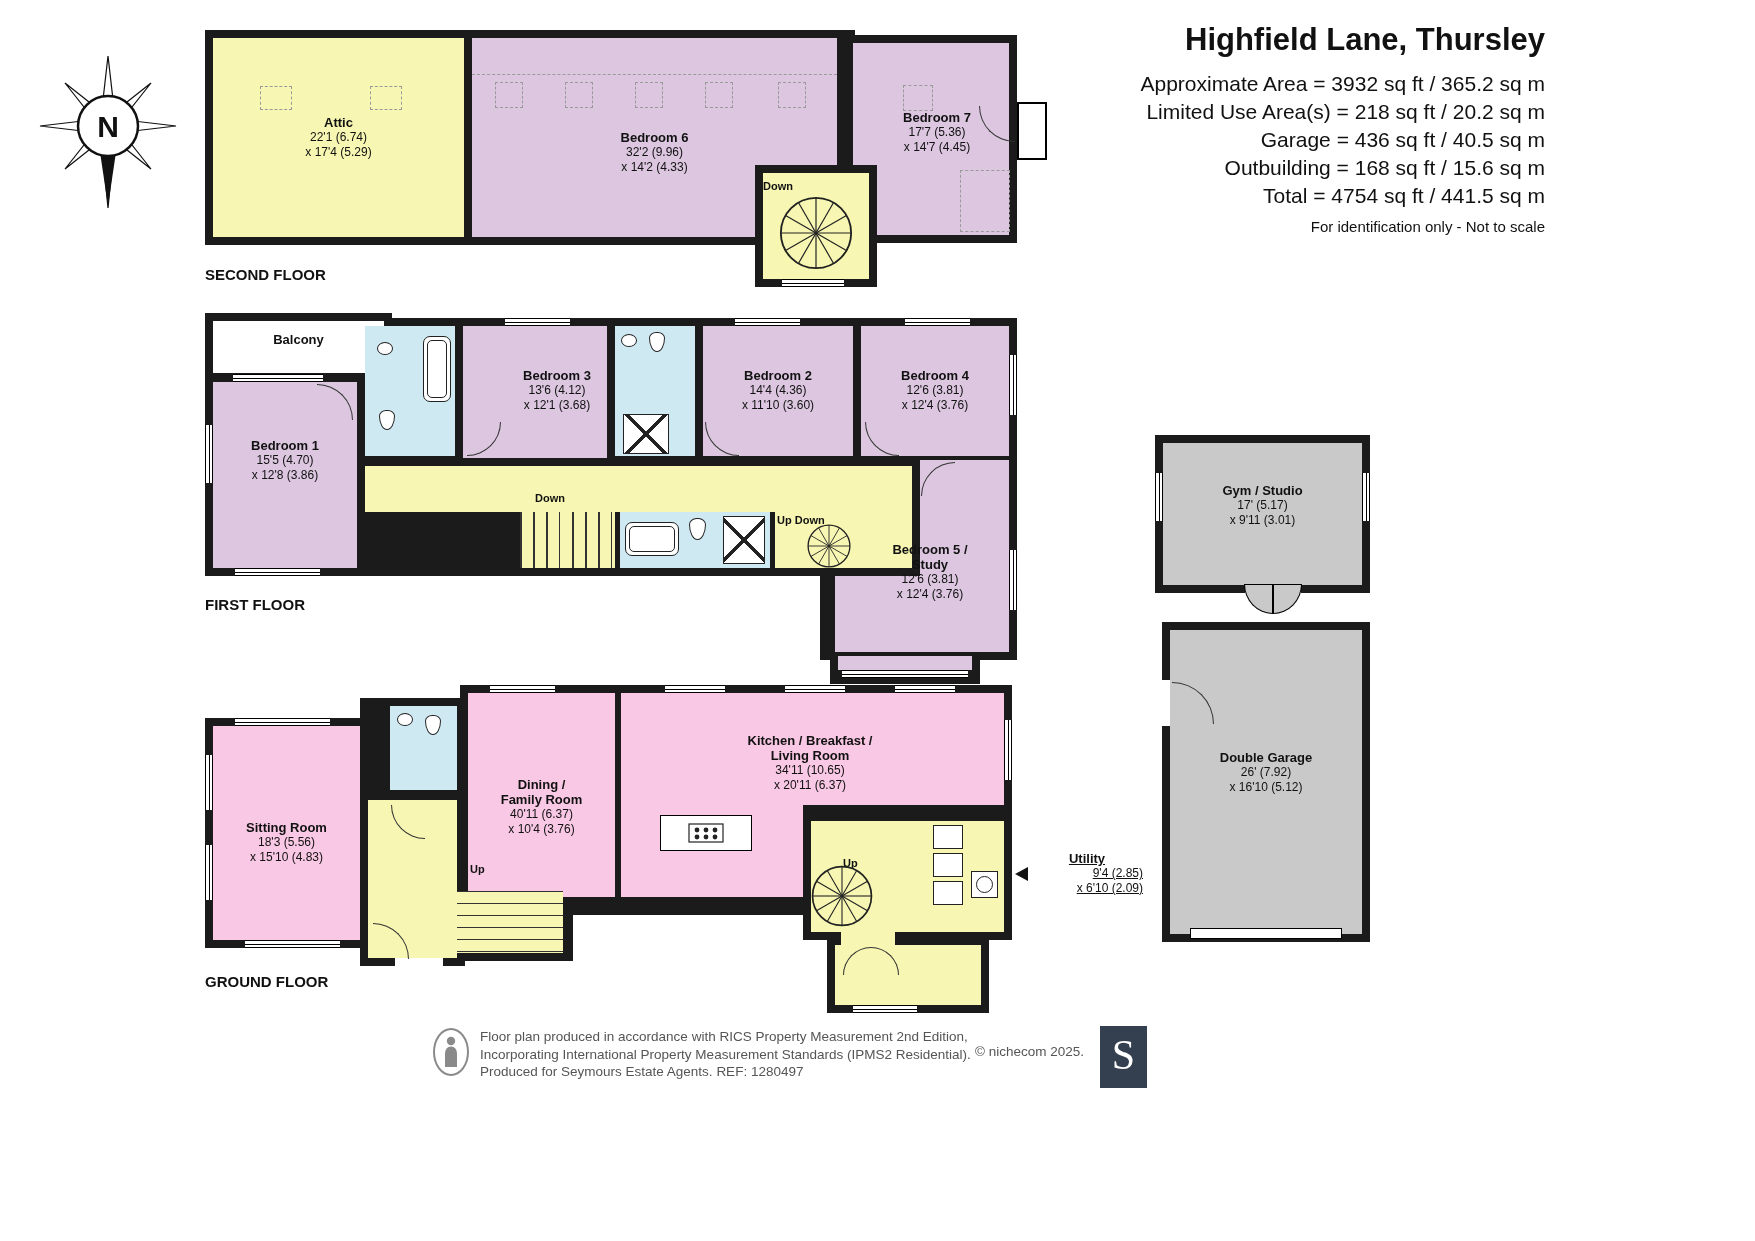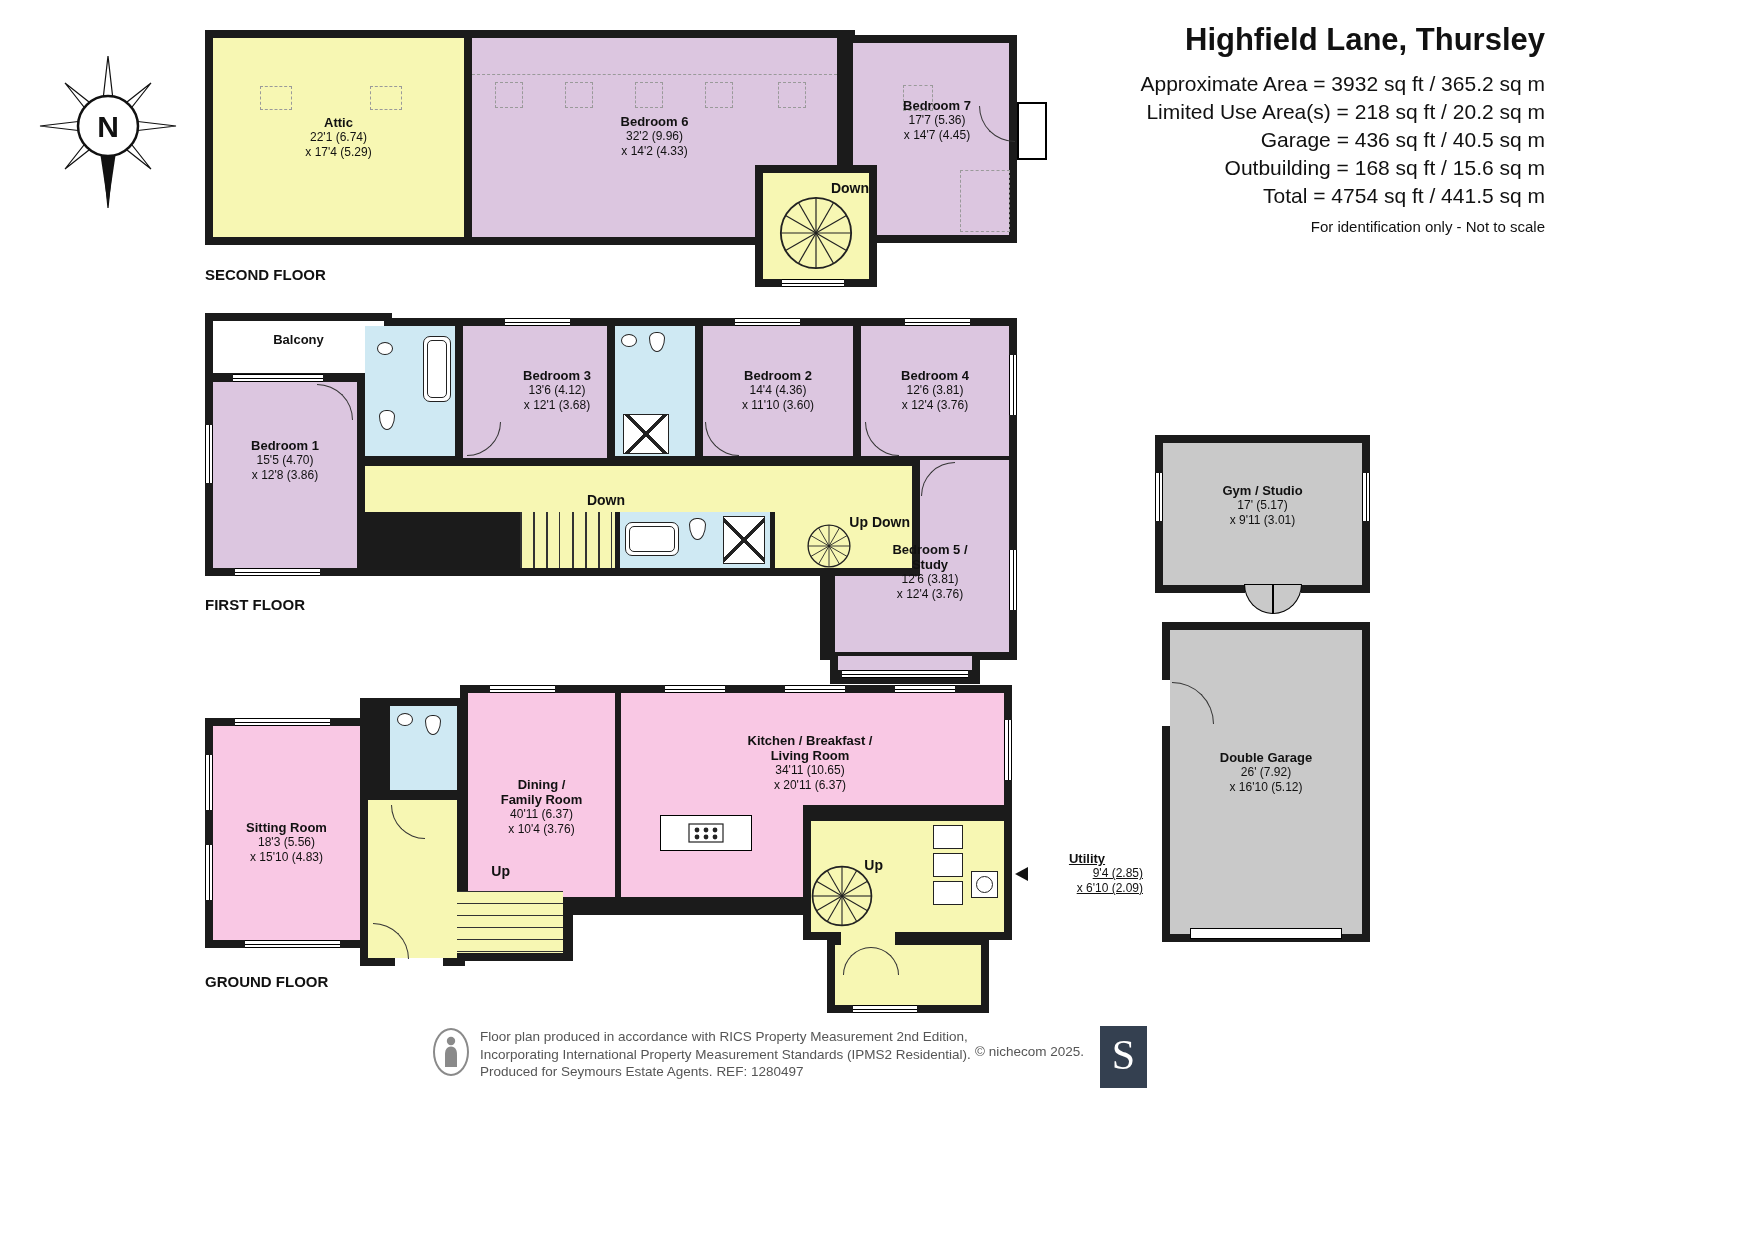--- a/index.html
+++ b/index.html
@@ -13,21 +13,21 @@
   .purple { background:#dcc6e0; }
   .pink   { background:#f9c8e4; }
   .blue   { background:#cfe9f3; }
   .grayrm { background:#c9c9c9; }
   .whitem { background:#ffffff; }
 
   .room-label { position:absolute; text-align:center; color:#111; }
   .room-label .rn { font-weight:bold; font-size:13px; line-height:15px; }
   .room-label .rd { font-size:12px; line-height:15px; }
   .floor-label { position:absolute; font-weight:bold; font-size:15px; }
-  .small-label { position:absolute; font-weight:bold; font-size:14px; text-align:right; }
+  .small-label { position:absolute; font-weight:bold; font-size:11px; text-align:left; }
 
   .win-h { position:absolute; background:#fff; border-top:1.2px solid #000; border-bottom:1.2px solid #000; }
   .win-h::after { content:""; position:absolute; left:0; right:0; top:50%; border-top:1px solid #000; }
   .win-v { position:absolute; background:#fff; border-left:1.2px solid #000; border-right:1.2px solid #000; }
   .win-v::after { content:""; position:absolute; top:0; bottom:0; left:50%; border-left:1px solid #000; }
   .gap { position:absolute; background:#fff; }
 
   .arc { position:absolute; border:1.3px solid #333; background:transparent; }
   .arc.tl { border-right:none; border-bottom:none; border-radius:100% 0 0 0; }
   .arc.tr { border-left:none;  border-bottom:none; border-radius:0 100% 0 0; }
@@ -130,26 +130,26 @@
     <div class="dash" style="left:55px;top:56px;width:32px;height:24px;"></div>
     <div class="dash" style="left:165px;top:56px;width:32px;height:24px;"></div>
     <div class="dash" style="left:698px;top:55px;width:30px;height:26px;"></div>
     <div class="dash" style="left:755px;top:140px;width:50px;height:62px;"></div>
 
     <div class="room-label" style="left:8px;top:85px;width:251px;">
       <div class="rn">Attic</div>
       <div class="rd">22'1 (6.74)</div>
       <div class="rd">x 17'4 (5.29)</div>
     </div>
-    <div class="room-label" style="left:267px;top:84px;width:365px;">
+    <div class="room-label" style="left:267px;top:100px;width:365px;">
       <div class="rn">Bedroom 6</div>
       <div class="rd">32'2 (9.96)</div>
       <div class="rd">x 14'2 (4.33)</div>
     </div>
-    <div class="room-label" style="left:648px;top:68px;width:168px;">
+    <div class="room-label" style="left:648px;top:80px;width:168px;">
       <div class="rn">Bedroom 7</div>
       <div class="rd">17'7 (5.36)</div>
       <div class="rd">x 14'7 (4.45)</div>
     </div>
     <div class="small-label" style="left:558px;top:150px;width:106px;">Down</div>
 
     <svg class="spiral" style="left:574px;top:166px;" width="74" height="74" viewBox="0 0 80 80">
       <circle cx="40" cy="40" r="38" fill="none" stroke="#222" stroke-width="2"></circle>
       <g stroke="#222" stroke-width="1.3">
         <line x1="40" y1="40" x2="78" y2="40"></line>

